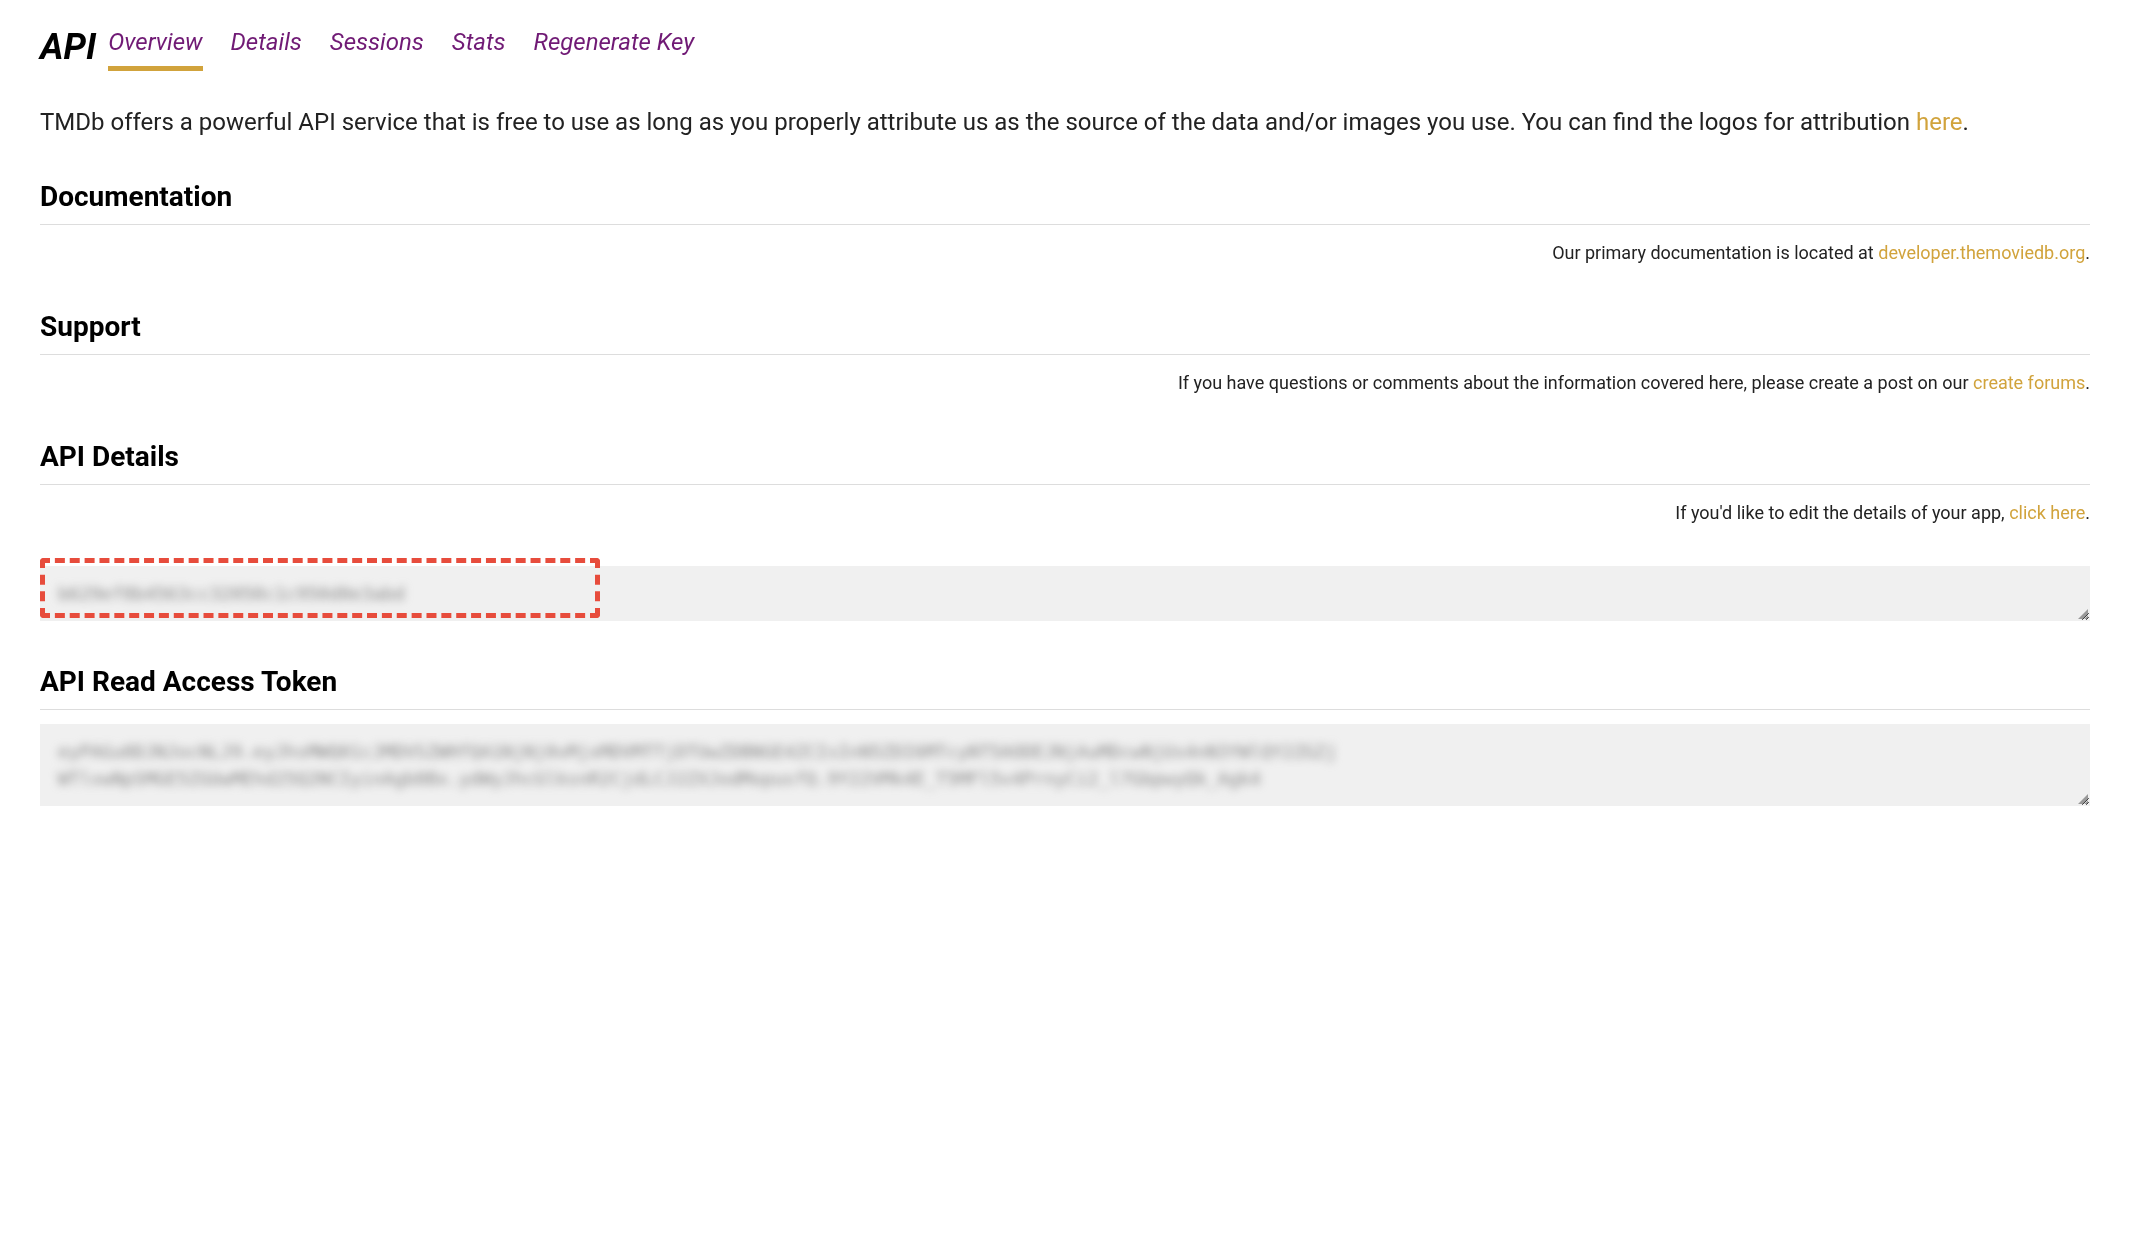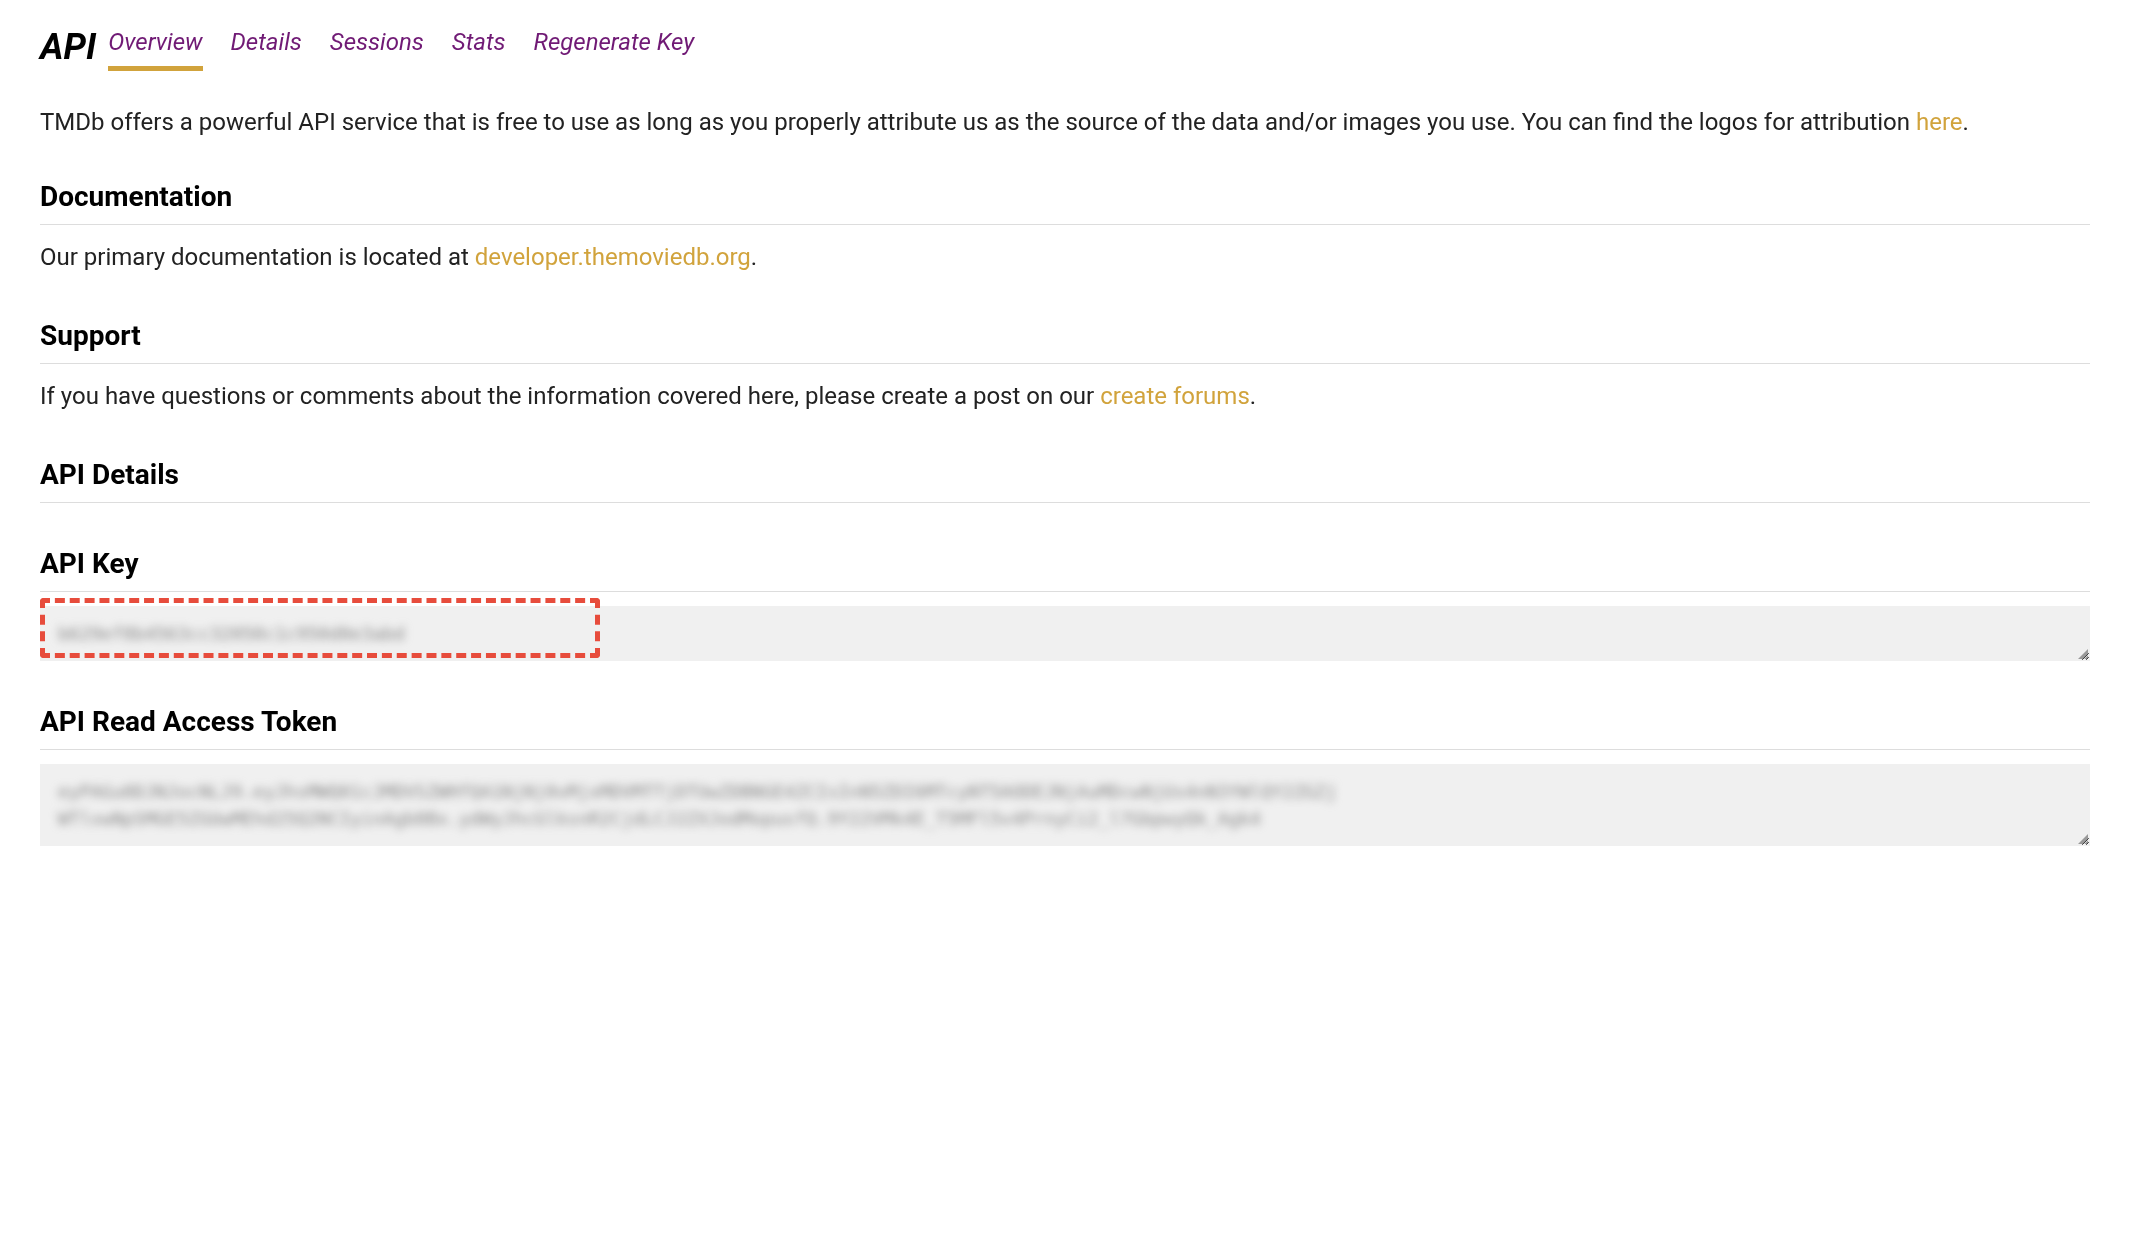--- a/index.html
+++ b/index.html
@@ -57,22 +57,23 @@
     .section-heading {
       font-size: 28px;
       font-weight: 700;
       color: #000;
       padding-bottom: 6px;
       border-bottom: 1px solid #ddd;
       margin-bottom: 14px;
       margin-top: 36px;
     }
     .section-text {
-      font-size: 24px;
+      font-size: 18px;
       color: #222;
+      text-align: right;
     }
     .code-box {
       background: #f0f0f0;
       padding: 14px 18px;
       font-family: monospace;
       font-size: 18px;
       position: relative;
       resize: vertical;
       overflow: auto;
       min-height: 50px;
@@ -134,24 +135,26 @@
 
 <div class="section">
   <h2 class="section-heading">Support</h2>
   <p class="section-text">
     <span>If you have questions or comments about the information covered here, please create a post on our </span><a class="link">create forums</a><span>.</span>
   </p>
 </div>
 
 <div class="section">
   <h2 class="section-heading">API Details</h2>
+  <p class="section-text">
+    <span>If you'd like to edit the details of your app, </span><a class="link">click here</a><span>.</span>
+  </p>
 </div>
 
 <div class="section">
-  <h2 class="section-heading">API Key</h2>
   <div class="highlight-box">
     <div class="code-box">
       <span class="blurred">b629ef8b4563cc32058c1c950d0e3abd</span>
     </div>
     <div class="dashed-overlay"></div>
   </div>
 </div>
 
 <div class="section">
   <h2 class="section-heading">API Read Access Token</h2>

